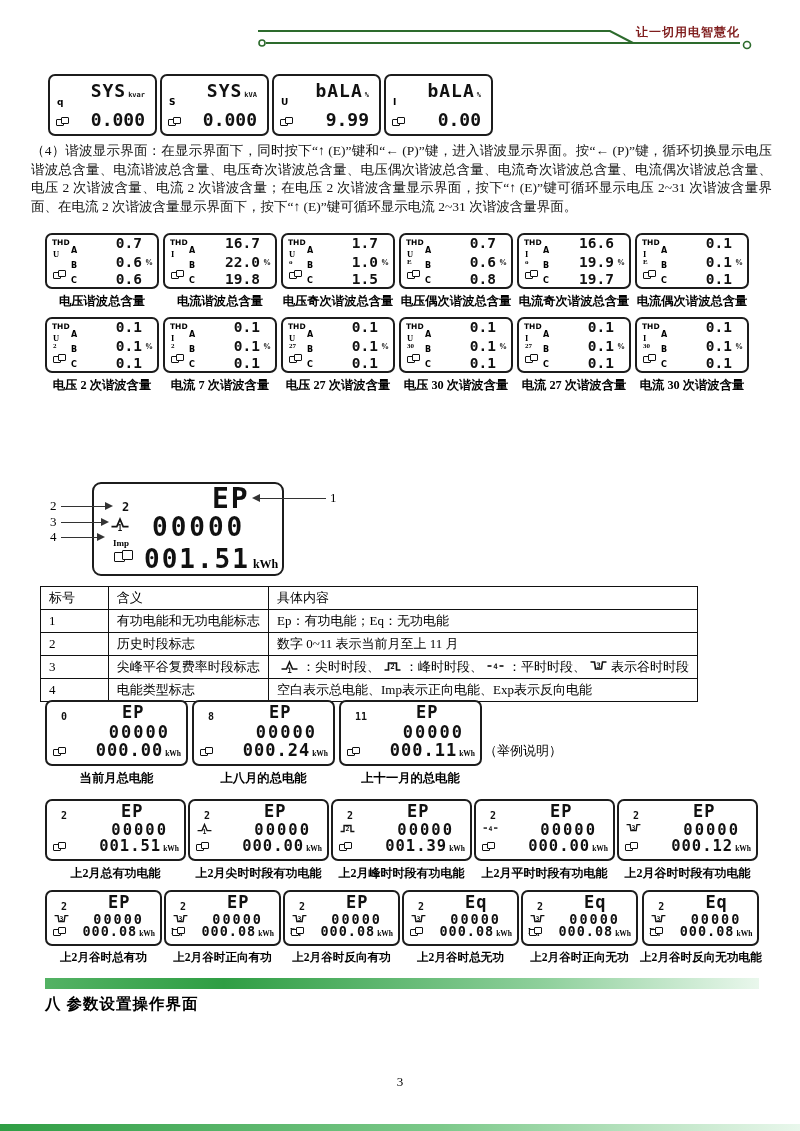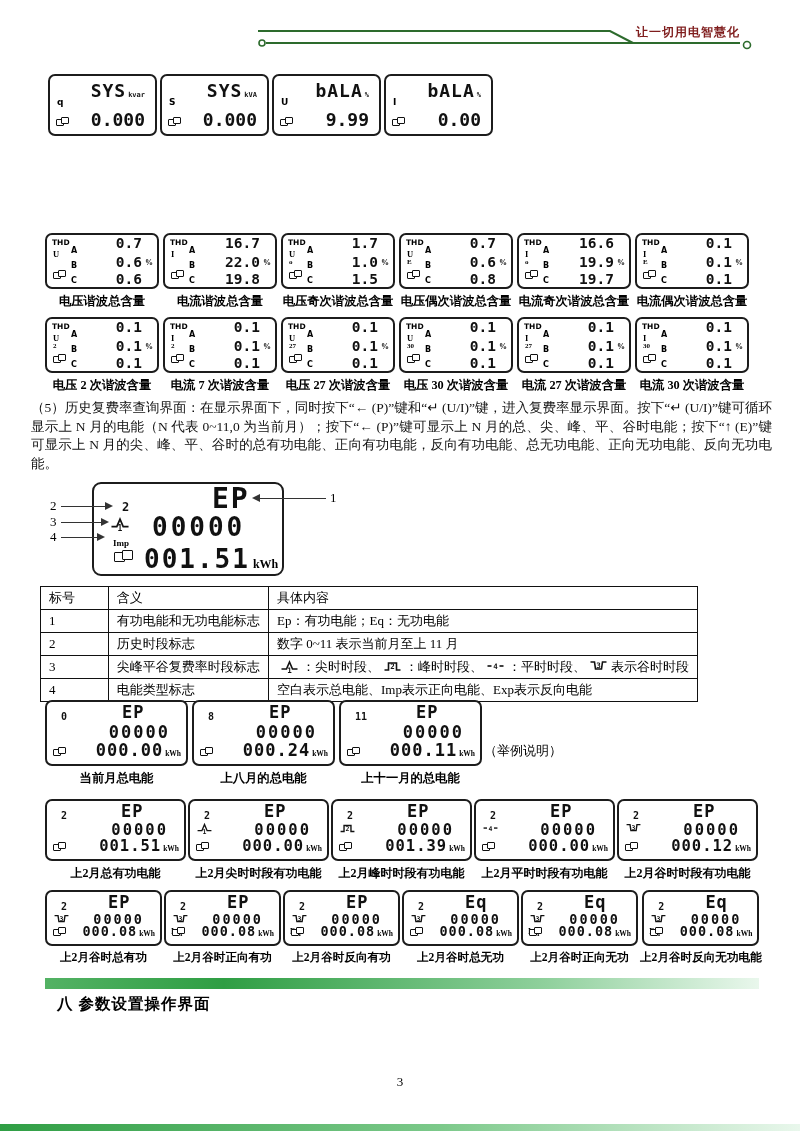--- a/index.html
+++ b/index.html
@@ -96,21 +96,21 @@
   .legend td{border:1.3px solid #111;font-size:13px;padding:1px 8px;height:20px;vertical-align:middle;}
   .legend .c1{width:62px;} .legend .c2{width:182px;}
   .tou{white-space:nowrap;}
   .tou .picon{vertical-align:-3px;}
 
   
   .greenbar1{position:absolute;left:45px;top:978px;width:714px;height:11px;
              background:linear-gradient(90deg,#53b264 0%,#2f9e44 25%,#8fd09c 70%,#e9f7ec 100%);}
   .greenbar2{position:absolute;left:0;top:1124px;width:800px;height:7px;
              background:linear-gradient(90deg,#2f9e44 0%,#7cc98a 55%,#e9f7ec 100%);}
-  .sechead{position:absolute;left:45px;top:994px;font-size:15.5px;font-weight:bold;letter-spacing:1px;margin-left:12px;}
+  .sechead{position:absolute;left:45px;top:994px;font-size:15.5px;font-weight:bold;letter-spacing:1px;}
   .pagenum{position:absolute;left:0;top:1074px;width:800px;text-align:center;font-size:13px;}
 </style>
 </head>
 <body>
 
 <div class="page">
 
   <svg class="hdr" viewBox="0 0 800 50">
     <path d="M258,13 H610 L633,25" stroke="#2d6b2d" stroke-width="2" fill="none"></path>
     <path d="M266,25 H740" stroke="#2d6b2d" stroke-width="2" fill="none"></path>
@@ -139,20 +139,21 @@
         <span class="comm"><i></i><i></i></span>
       </div>
       <div class="lcd sys">
         <span class="ind">I</span>
         <div class="smain seg">bALA<span class="sunit">%</span></div>
         <div class="sval seg">0.00</div>
         <span class="comm"><i></i><i></i></span>
       </div>
     </div>
 
+  <div id="para4" class="para">（4）谐波显示界面：在显示界面下，同时按下“↑ (E)”键和“← (P)”键，进入谐波显示界面。按“← (P)”键，循环切换显示电压谐波总含量、电流谐波总含量、电压奇次谐波总含量、电压偶次谐波总含量、电流奇次谐波总含量、电流偶次谐波总含量、电压 2 次谐波含量、电流 2 次谐波含量；在电压 2 次谐波含量显示界面，按下“↑ (E)”键可循环显示电压 2~31 次谐波含量界面、在电流 2 次谐波含量显示界面下，按下“↑ (E)”键可循环显示电流 2~31 次谐波含量界面。</div>
 
   <div id="thd-row1" class="lcdrow">
       <div class="cell">
         <div class="lcd thd">
           <span class="tl">THD</span>
           <span class="pht">U</span>
           <span class="phn"></span>
           <span class="ph phA">A</span>
           <span class="ph phB">B</span>
           <span class="ph phC">C</span>
@@ -337,21 +338,20 @@
           <span class="nv nA seg">0.1</span>
           <span class="nv nB seg">0.1</span>
           <span class="nv nC seg">0.1</span>
           <span class="pct">%</span>
           <span class="comm"><i></i><i></i></span>
         </div>
         <div class="lbl">电流 30 次谐波含量</div>
       </div>
     </div>
 
-  <div id="para5" class="para">（5）历史复费率查询界面：在显示界面下，同时按下“← (P)”键和“↵ (U/I)”键，进入复费率显示界面。按下“↵ (U/I)”键可循环显示上 N 月的电能（N 代表 0~11,0 为当前月）；按下“← (P)”键可显示上 N 月的总、尖、峰、平、谷时电能；按下“↑ (E)”键可显示上 N 月的尖、峰、平、谷时的总有功电能、正向有功电能，反向有功电能、总无功电能、正向无功电能、反向无功电能。</div>
 
   <div class="bigwrap">
     <div class="callout" style="left:252px;top:12px;">
       <span class="ahl"></span>
       <span class="cline" style="width:66px;"></span>
       <span class="cnum">1</span>
     </div>
     <div class="callout" style="left:46px;top:20px;">
       <span class="cnum">2</span>
       <span class="cline" style="width:44px;"></span>

